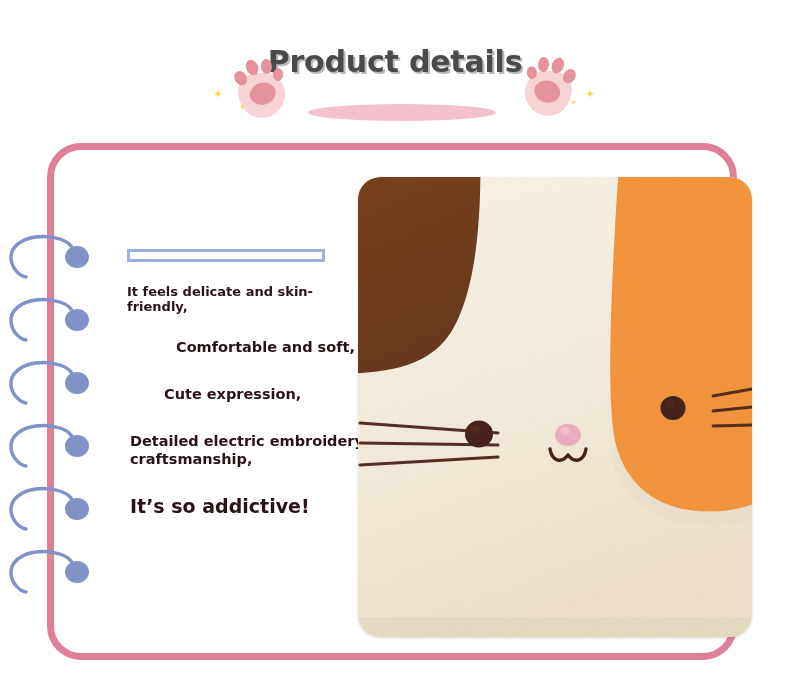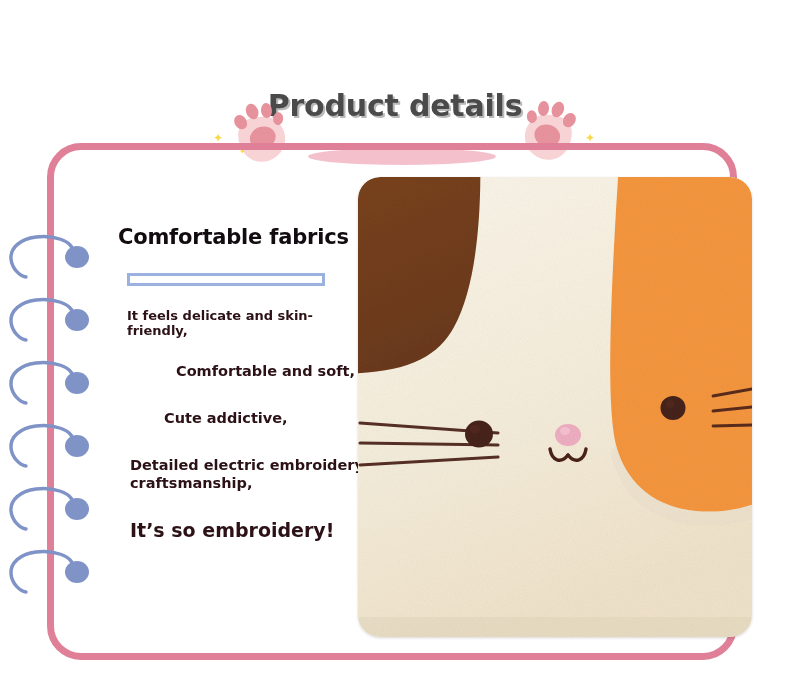--- a/index.html
+++ b/index.html
@@ -12,21 +12,21 @@
     height: 689px;
     position: relative;
     overflow: hidden;
     font-family: "DejaVu Sans", "Liberation Sans", sans-serif;
   }
 
   
   #header {
     position: absolute;
     left: 0; top: 0;
-    width: 662px; height: 140px; margin-top: 44px;
+    width: 662px; height: 140px;
   }
   #page-title {
     position: absolute;
     left: 0; top: 44px;
     width: 790px;
     text-align: center;
     font-size: 30px;
     font-weight: 800;
     letter-spacing: -0.2px;
     color: #4a4a4a;
@@ -192,27 +192,26 @@
     <path d="M73 20 C73 8 52 3 36 5 C20 7 10 16 11 27 C12 37 20 44 26 45" fill="none" stroke="#7f93c7" stroke-width="3.4" stroke-linecap="round"></path>
     <ellipse cx="77" cy="25" rx="12" ry="11" fill="#7f93c7"></ellipse>
   </svg>
   <svg class="spiral-ring" style="top:397px" viewBox="0 0 96 54">
     <path d="M73 20 C73 8 52 3 36 5 C20 7 10 16 11 27 C12 37 20 44 26 45" fill="none" stroke="#7f93c7" stroke-width="3.4" stroke-linecap="round"></path>
     <ellipse cx="77" cy="25" rx="12" ry="11" fill="#7f93c7"></ellipse>
   </svg>
 </div>
 
 <div id="text-column">
-  <div id="heading-primary">Comfortable fabrics</div>
   <div id="divider-box"></div>
   <div id="heading-secondary">It feels delicate and skin-friendly,</div>
   <div class="feature-line" id="feature-1">Comfortable and soft,</div>
-  <div class="feature-line" id="feature-2">Cute addictive,</div>
+  <div class="feature-line" id="feature-2">Cute expression,</div>
   <div class="feature-line" id="feature-3">Detailed electric embroidery craftsmanship,</div>
-  <div class="feature-line" id="feature-4">It’s so embroidery!</div>
+  <div class="feature-line" id="feature-4">It’s so addictive!</div>
 </div>
 
 <div id="product-image">
   <svg width="394" height="460" viewBox="0 0 394 460">
     <defs>
       <linearGradient id="creamGrad" x1="0" y1="0" x2="0.3" y2="1">
         <stop offset="0%" stop-color="#fbf6ea"></stop>
         <stop offset="60%" stop-color="#f5eddb"></stop>
         <stop offset="100%" stop-color="#f0e3ca"></stop>
       </linearGradient>

